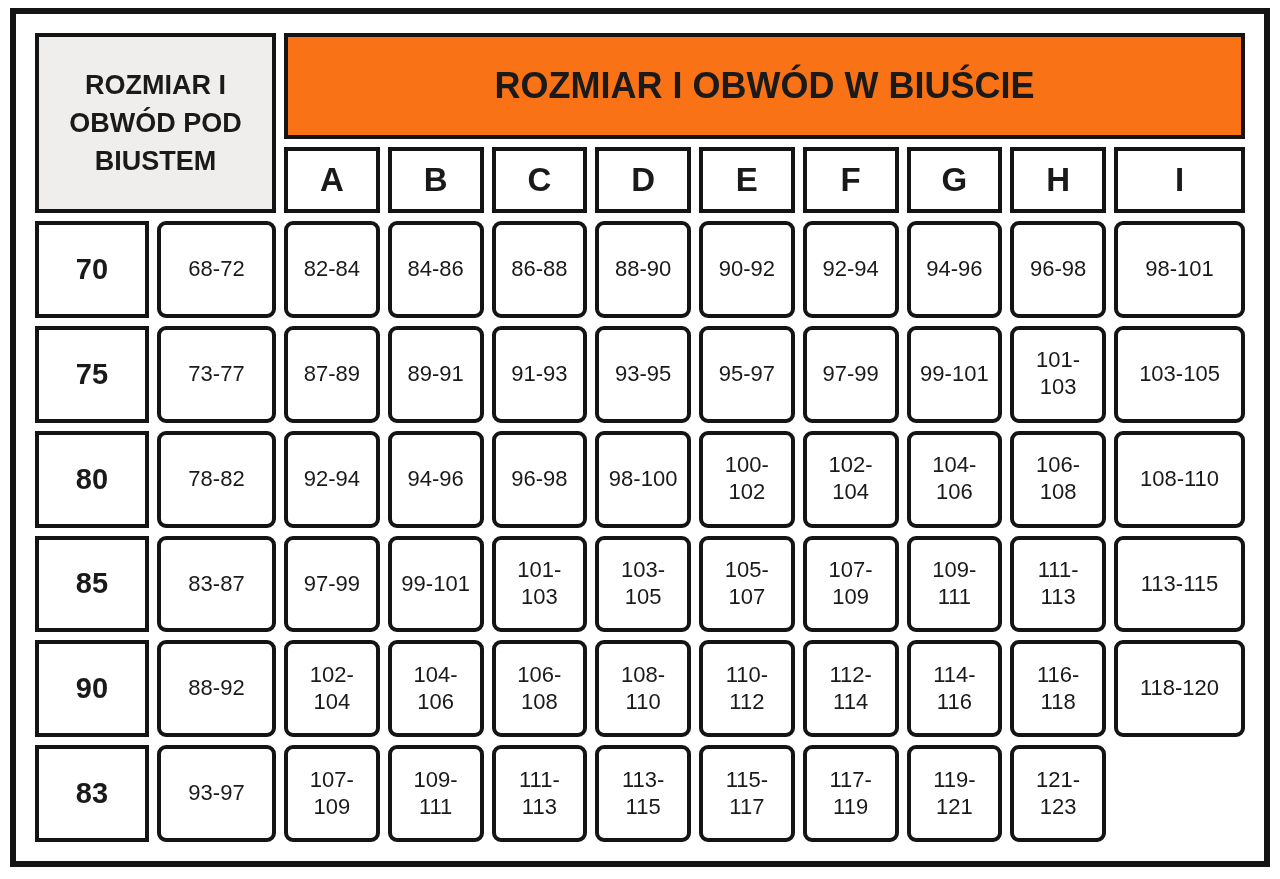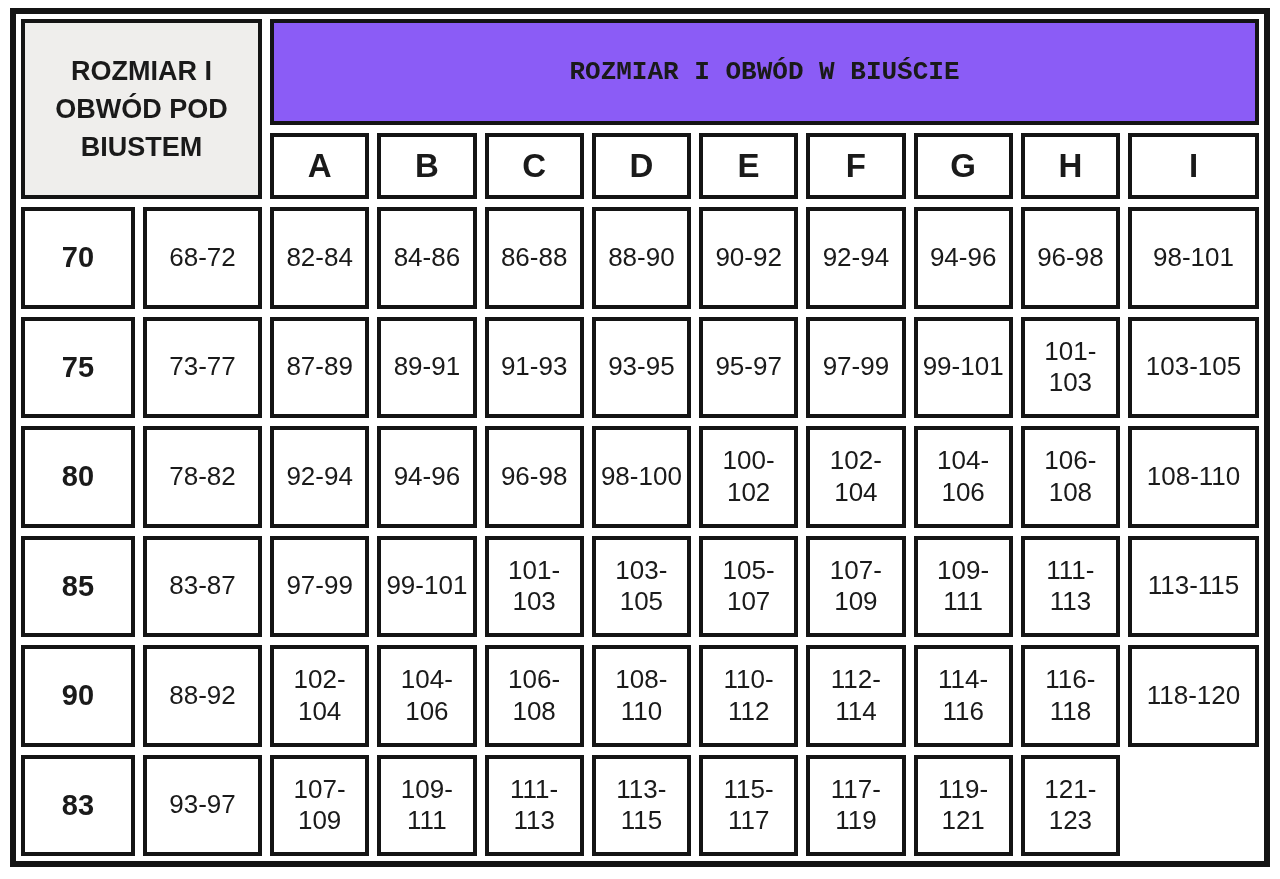--- a/index.html
+++ b/index.html
@@ -13,21 +13,21 @@
     height: 879px;
     box-sizing: border-box;
     background: #ffffff;
     padding: 8px 10px 12px 10px;
   }
   .frame {
     box-sizing: border-box;
     width: 100%;
     height: 100%;
     border: 6px solid #141414;
-    padding: 5px;
+    padding: 19px;
   }
   .grid {
     box-sizing: border-box;
     display: grid;
     width: 100%;
     height: 100%;
     gap: 8px;
     grid-template-columns: 114px 119px repeat(8, 1fr) 131px;
     grid-template-rows: 106px 66px repeat(6, 1fr);
   }
@@ -46,36 +46,36 @@
     grid-row: 1 / 3;
     grid-column: 1 / 3;
     background: #efeeec;
     font-weight: bold;
     font-size: 27px;
     line-height: 1.42;
   }
   .tophead {
     grid-row: 1 / 2;
     grid-column: 3 / 12;
-    background: #8b5cf6;
+    background: #f97316;
     font-weight: bold;
-    font-size: 26px;
-    font-family: Liberation Mono, monospace;
+    font-size: 36px;
   }
   .letter {
     font-weight: bold;
     font-size: 33px;
   }
   .size {
     font-weight: bold;
     font-size: 29px;
   }
   .range {
-    font-size: 26px;
+    font-size: 22px;
     line-height: 1.22;
+    border-radius: 9px;
   }
 </style>
 </head>
 <body>
 
 <div class="page">
   <div class="frame">
     <div class="grid">
 
       <div class="cell corner">ROZMIAR I

